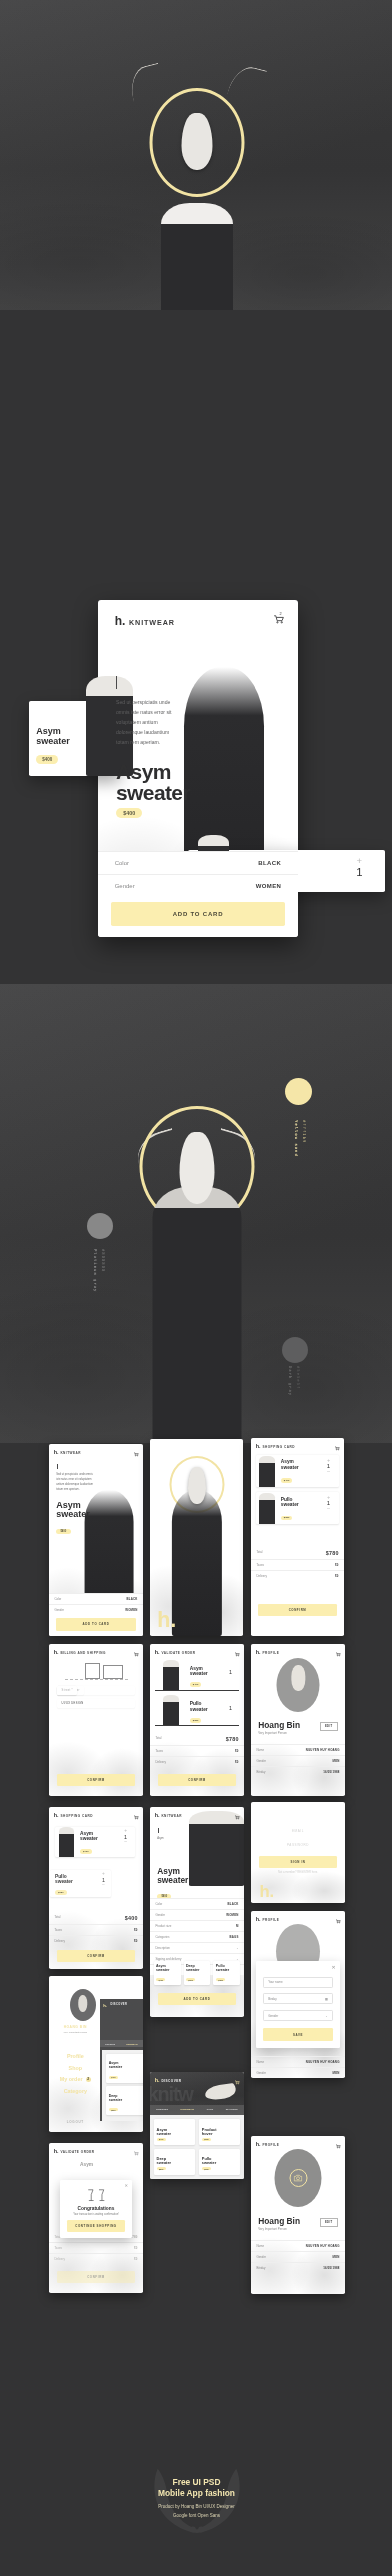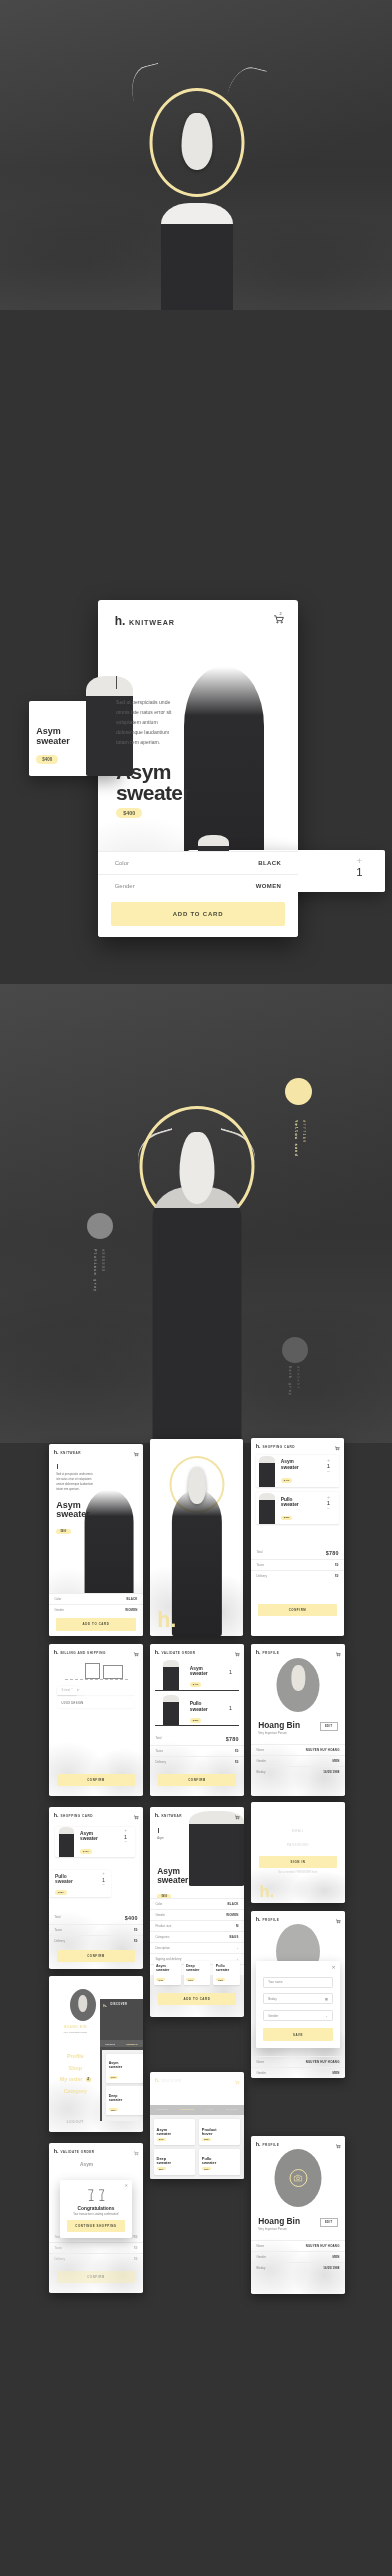--- a/index.html
+++ b/index.html
@@ -585,20 +585,24 @@
           </div>
           <div class="gcard" style="height:29px;position:relative;">
             <div style="position:absolute;left:3px;top:8.4px;font-size:3.6px;font-weight:700;color:#2f2f30;line-height:1.1;"><span>Deep</span><br><span>sweater</span></div>
             <div style="position:absolute;left:3px;bottom:2.4px;"><span class="pill" style="font-size:2px;padding:0.6px 2.4px;">$260</span></div>
           </div>
         </div>
       </div>
     </div>
 
     <div class="g mtn" style="left:150px;top:628px;width:94px;height:107px;">
+      <div class="p3-hero mtn" style="height:43px;">
+        <div style="position:absolute;left:-2.4px;top:10.7px;font-size:20px;font-weight:700;color:rgba(255,255,255,.08);letter-spacing:-1.2px;">knitw</div>
+        <div style="position:absolute;right:8.4px;top:13px;width:31px;height:14.3px;background:#e6e3dd;border-radius:50% 10% 40% 50%/60% 40% 60% 40%;transform:rotate(-8deg);"></div>
+      </div>
       <div class="g-head">
           <span class="b" style="color:#f2e3a4;">h.</span>
           <span class="s" style="color:#efefef;">DISCOVER</span>
         </div>
       <div class="g-cart"><svg viewBox="0 0 24 24" fill="none" stroke="#f2e3a4" stroke-width="2">
             <path d="M4 7h3l2.5 9h9L21 10H8"></path>
             <circle cx="10" cy="19" r="1.4"></circle>
             <circle cx="18" cy="19" r="1.4"></circle>
           </svg></div>
       <div style="position:absolute;left:0;right:0;top:33px;height:9.5px;background:rgba(120,120,120,.45);display:flex;align-items:center;justify-content:space-around;font-size:2.5px;font-weight:700;color:#d7d7d6;">
@@ -698,15 +702,29 @@
             <b>MEN</b>
           </div>
         <div class="tinyrow">
             <span>Bitrday</span>
             <b>16/05/1988</b>
           </div>
       </div>
     </div>
   </section>
 
+  <footer class="footer">
+    <svg class="wreath" viewBox="0 0 200 130">
+      <g fill="#4a4a4b">
+        <path d="M100 124 C70 120 42 100 32 70 C26 50 28 30 34 16 C44 30 48 44 50 58 C54 84 72 108 100 118 Z"></path>
+        <path d="M100 124 C130 120 158 100 168 70 C174 50 172 30 166 16 C156 30 152 44 150 58 C146 84 128 108 100 118 Z"></path>
+        <circle cx="93" cy="118" r="5"></circle>
+          <circle cx="107" cy="118" r="5"></circle>
+      </g>
+    </svg>
+    <div class="f-t1">Free UI PSD</div>
+    <div class="f-t2">Mobile App fashion</div>
+    <div class="f-s1">Product by Hoang Bin UI/UX Designer</div>
+    <div class="f-s2">Google font Open Sans</div>
+  </footer>
 
 </div>
 
 
 </body></html>

